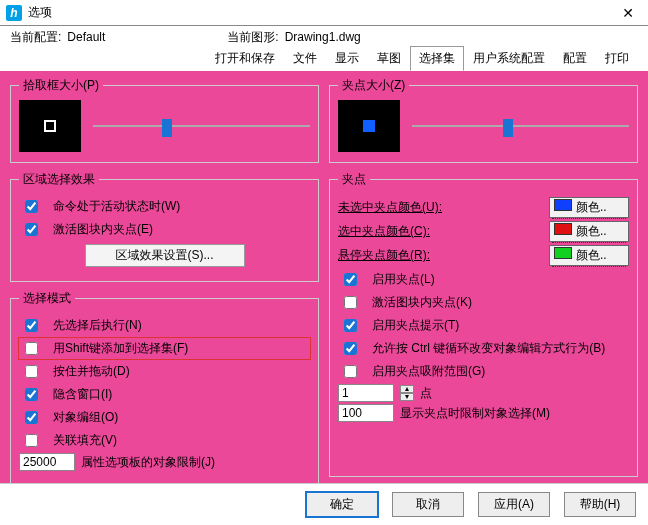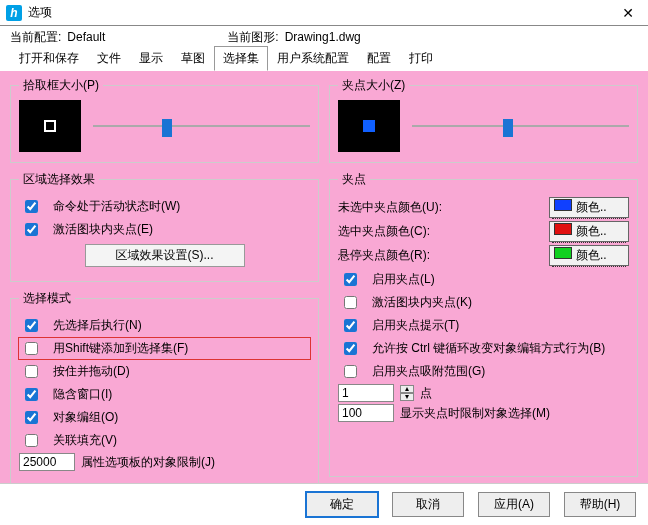--- a/index.html
+++ b/index.html
@@ -6,40 +6,40 @@
   body { margin: 0; background: #1e2a33; width: 648px; height: 525px; overflow: hidden; }
   .window { width: 648px; height: 525px; display: flex; flex-direction: column; }
   .titlebar { background: #fff; display: flex; align-items: center; height: 26px; border-bottom: 1px solid #888; }
   .titlebar .logo { width: 16px; height: 16px; margin: 0 6px; background: #00a0e6; color:#fff; display:flex; align-items:center; justify-content:center; font-style: italic; font-weight:bold; border-radius:2px;}
   .titlebar .title { flex: 0 0 auto; }
   .titlebar .spacer { flex: 1; }
   .winbtn { width: 40px; height: 26px; display:flex; align-items:center; justify-content:center; cursor:pointer; font-size:14px;}
   .config-row { background:#fff; display:flex; align-items:center; padding:2px 10px 0 10px; height:20px;}
   .config-row .lbl { margin-right:6px;}
   .config-row .val { width:160px;}
-  .tabs { background:#fff; display:flex; padding:0 10px; border-bottom: none;}
+  .tabs { background:#fff; display:flex; padding:0 10px; border-bottom: none; justify-content: flex-end;}
   .tab { padding:3px 8px; cursor:pointer; border:1px solid transparent;}
   .tab.active { border:1px solid #999; border-bottom:1px solid #fff; background:#fff;}
-  .body { background:#f9a8d4; flex:1; display:flex; padding:6px 10px 6px 10px; gap:10px; overflow:hidden;}
+  .body { background:#ec4899; flex:1; display:flex; padding:6px 10px 6px 10px; gap:10px; overflow:hidden;}
   .col { flex:1; display:flex; flex-direction:column; gap:8px;}
   fieldset { border:1px solid #ccc; padding:6px 8px 10px 8px; margin:0;}
   legend { padding:0 4px;}
   .preview-row { display:flex; align-items:center; gap:12px;}
   .preview { width:62px; height:52px; background:#000; display:flex; align-items:center; justify-content:center;}
   .preview .pickbox { width:12px; height:12px; border:2px solid #fff;}
   .preview .grip { width:12px; height:12px; background:#1060ff;}
   .slider { flex:1; position:relative; height:20px;}
   .slider .track { position:absolute; top:9px; left:0; right:0; height:2px; background:#aaa;}
   .slider .thumb { position:absolute; top:3px; width:10px; height:18px; background:#1a74d4;}
   .chk-row { display:flex; align-items:center; gap:12px; margin:2px 0; padding:1px 2px;}
   .chk-row input[type=checkbox]{ accent-color:#1a74d4; width:13px; height:13px;}
   .btn-long { display:block; margin:4px auto 4px auto; padding:2px 14px; border:1px solid #999; background:#f4f4f4; cursor:pointer; min-width:160px;}
   .highlight { outline:1px solid #d33; }
   .color-row { display:flex; align-items:center; gap:6px; margin:3px 0;}
-  .color-row .clabel { flex:1; }
+  .color-row .clabel { flex:1;text-decoration:underline; }
   .color-btn { width:80px; border:1px solid #666; background:#f2f2f2; display:flex; align-items:flex-start; padding:1px 4px; gap:4px; cursor:pointer; position:relative;}
   .swatch { width:18px; height:12px; border:1px solid #333; }
   .num-row { display:flex; align-items:center; gap:6px; margin:2px 0;}
   .num-row input[type=text]{ width:56px; border:1px solid #888; padding:1px 3px;}
   .spin { display:flex; flex-direction:column; }
   .spin .sp { width:14px; height:8px; border:1px solid #888; background:#eee; font-size:8px; line-height:6px; text-align:center; cursor:pointer;}
   .footer { background:#fff; border-top:1px solid #ccc; display:flex; justify-content:flex-end; align-items:center; padding:8px 12px; gap:14px;}
   .footer button { width:72px; padding:3px 0; border:1px solid #888; background:#eee; cursor:pointer;}
   .footer button.primary { border:1px solid #1a74d4; outline:1px solid #1a74d4;}
   .dotted-bottom { border-bottom:1px dotted #333; position:absolute; bottom:-2px; left:2px; right:2px;}

